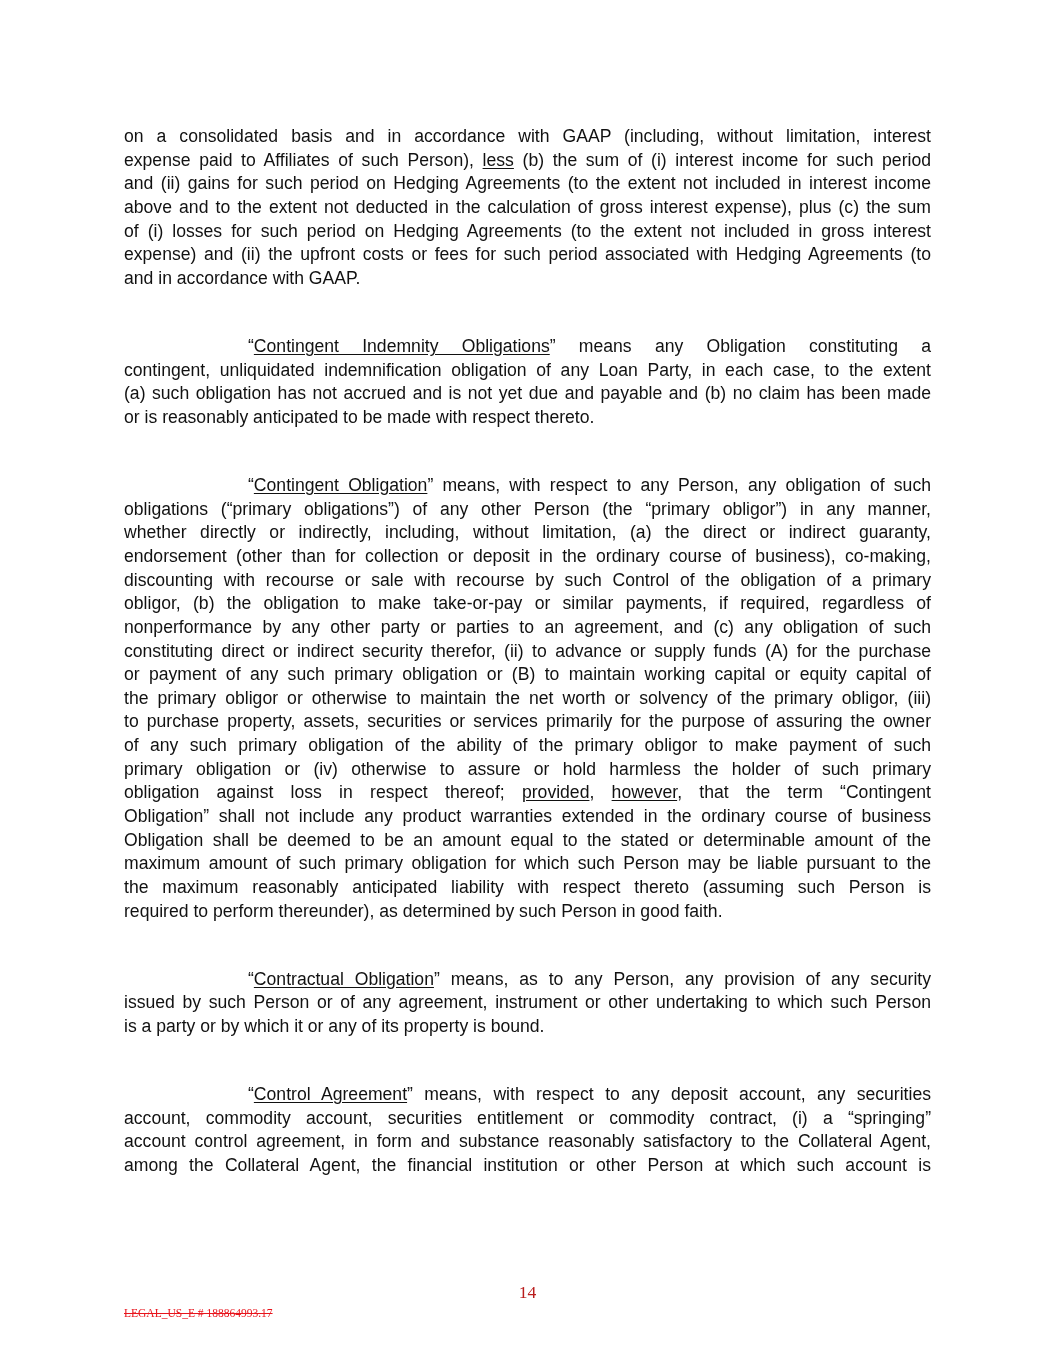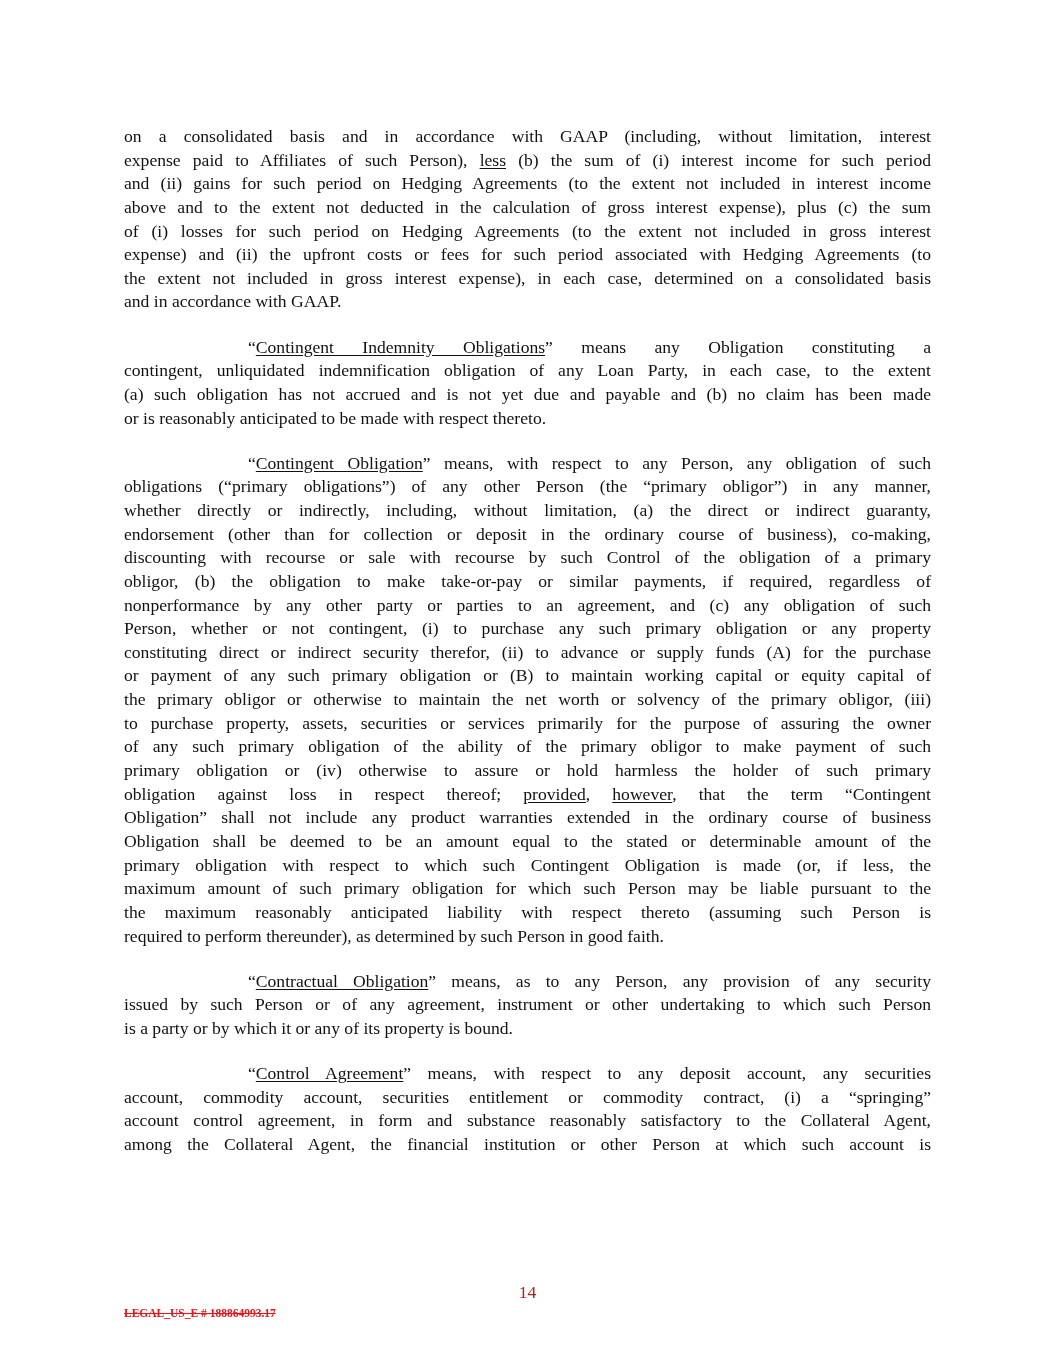--- a/index.html
+++ b/index.html
@@ -1,82 +1,79 @@
 <!DOCTYPE html>
 <html><head>
 <meta charset="utf-8">
 <style>
   html, body { margin:0; padding:0; background:#ffffff; }
   body { width:1055px; height:1365px; position:relative; overflow:hidden; }
   .page {
     position:absolute; left:124px; top:125px; width:807px;
-    font-family:Liberation Serif, serif; font-size:17.6px; color:#111;
+    font-family:Liberation Sans, sans-serif; font-size:17.6px; color:#111;
   }
   .para { margin:0; }
   .line {
     display:block; height:23.65px; line-height:23.65px;
     text-align:justify; text-align-last:justify; white-space:nowrap;
     overflow:visible;
   }
   .line.last { text-align-last:left; }
-  .indent { padding-left:124px; }
+  .indent { padding-left:124px;margin-top:23px; }
   .u { text-decoration:underline; text-underline-offset:2px; }
   .gap { height:21.5px; }
   .page-number {
     position:absolute; top:1282px; left:0; width:1055px; text-align:center;
     font-family:"Liberation Serif", serif; font-size:17.6px; color:#b91c1c;
   }
   .footer-id {
     position:absolute; top:1307px; left:124px;
-    font-family:"Liberation Serif", serif; font-size:11.5px; font-weight:bold;
+    font-family:"Liberation Serif", serif; font-size:11.5px; font-weight:normal;
     color:#e8141c; text-decoration:line-through;
   }
 </style>
 </head>
 <body>
 
 <div class="page">
   <div id="body-text">
       <div class="para">
         <span class="line"><span>on a consolidated basis and in accordance with GAAP (including, without limitation, interest</span></span>
         <span class="line"><span>expense paid to Affiliates of such Person), </span><span class="u">less</span><span> (b) the sum of (i) interest income for such period</span></span>
         <span class="line"><span>and (ii) gains for such period on Hedging Agreements (to the extent not included in interest income</span></span>
         <span class="line"><span>above and to the extent not deducted in the calculation of gross interest expense), plus (c) the sum</span></span>
         <span class="line"><span>of (i) losses for such period on Hedging Agreements (to the extent not included in gross interest</span></span>
         <span class="line"><span>expense) and (ii) the upfront costs or fees for such period associated with Hedging Agreements (to</span></span>
-        <span class="line"><span>the extent not included in gross interest expense), in each case, determined on a consolidated basis</span></span>
         <span class="line last"><span>and in accordance with GAAP.</span></span>
       </div>
       <div class="gap"></div>
       <div class="para">
         <span class="line indent"><span>“</span><span class="u">Contingent Indemnity Obligations</span><span>” means any Obligation constituting a</span></span>
         <span class="line"><span>contingent, unliquidated indemnification obligation of any Loan Party, in each case, to the extent</span></span>
         <span class="line"><span>(a) such obligation has not accrued and is not yet due and payable and (b) no claim has been made</span></span>
         <span class="line last"><span>or is reasonably anticipated to be made with respect thereto.</span></span>
       </div>
       <div class="gap"></div>
       <div class="para">
         <span class="line indent"><span>“</span><span class="u">Contingent Obligation</span><span>” means, with respect to any Person, any obligation of such</span></span>
         <span class="line"><span>obligations (“primary obligations”) of any other Person (the “primary obligor”) in any manner,</span></span>
         <span class="line"><span>whether directly or indirectly, including, without limitation, (a) the direct or indirect guaranty,</span></span>
         <span class="line"><span>endorsement (other than for collection or deposit in the ordinary course of business), co-making,</span></span>
         <span class="line"><span>discounting with recourse or sale with recourse by such Control of the obligation of a primary</span></span>
         <span class="line"><span>obligor, (b) the obligation to make take-or-pay or similar payments, if required, regardless of</span></span>
         <span class="line"><span>nonperformance by any other party or parties to an agreement, and (c) any obligation of such</span></span>
-        <span class="line"><span>Person, whether or not contingent, (i) to purchase any such primary obligation or any property</span></span>
         <span class="line"><span>constituting direct or indirect security therefor, (ii) to advance or supply funds (A) for the purchase</span></span>
         <span class="line"><span>or payment of any such primary obligation or (B) to maintain working capital or equity capital of</span></span>
         <span class="line"><span>the primary obligor or otherwise to maintain the net worth or solvency of the primary obligor, (iii)</span></span>
         <span class="line"><span>to purchase property, assets, securities or services primarily for the purpose of assuring the owner</span></span>
         <span class="line"><span>of any such primary obligation of the ability of the primary obligor to make payment of such</span></span>
         <span class="line"><span>primary obligation or (iv) otherwise to assure or hold harmless the holder of such primary</span></span>
         <span class="line"><span>obligation against loss in respect thereof; </span><span class="u">provided</span><span>, </span><span class="u">however</span><span>, that the term “Contingent</span></span>
         <span class="line"><span>Obligation” shall not include any product warranties extended in the ordinary course of business</span></span>
         <span class="line"><span>Obligation shall be deemed to be an amount equal to the stated or determinable amount of the</span></span>
-        <span class="line"><span>primary obligation with respect to which such Contingent Obligation is made (or, if less, the</span></span>
         <span class="line"><span>maximum amount of such primary obligation for which such Person may be liable pursuant to the</span></span>
         <span class="line"><span>the maximum reasonably anticipated liability with respect thereto (assuming such Person is</span></span>
         <span class="line last"><span>required to perform thereunder), as determined by such Person in good faith.</span></span>
       </div>
       <div class="gap"></div>
       <div class="para">
         <span class="line indent"><span>“</span><span class="u">Contractual Obligation</span><span>” means, as to any Person, any provision of any security</span></span>
         <span class="line"><span>issued by such Person or of any agreement, instrument or other undertaking to which such Person</span></span>
         <span class="line last"><span>is a party or by which it or any of its property is bound.</span></span>
       </div>

